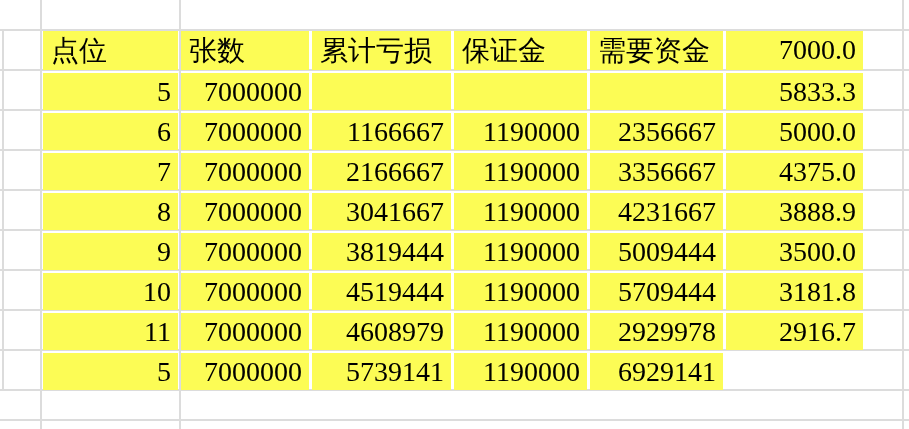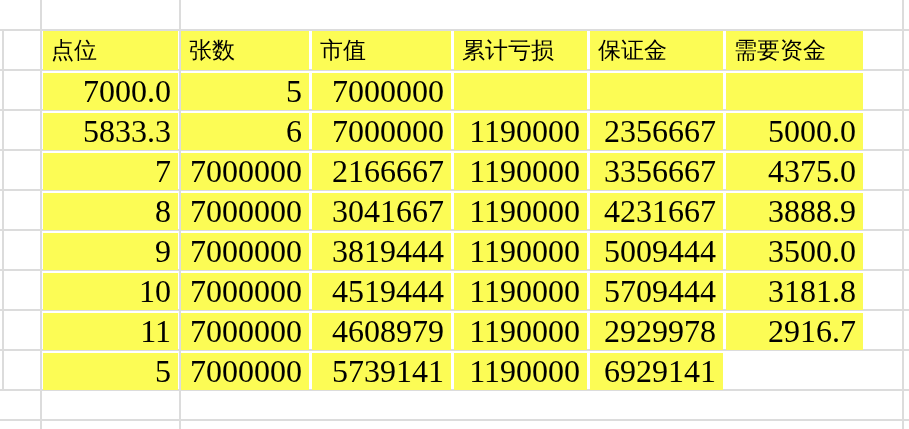--- a/index.html
+++ b/index.html
@@ -25,26 +25,26 @@
   }
   .cell{
     background:var(--cell-fill);
     color:var(--text);
     box-sizing:border-box;
     overflow:hidden;
     white-space:nowrap;
   }
   .header-cell{
     font-family:"Liberation Sans",sans-serif;
-    font-size:23px;line-height:39px;
+    font-size:28px;line-height:39px;
     text-align:left;padding-left:8px;
   }
   .data-cell{
     font-family:"Liberation Serif",serif;
-    font-size:32px;line-height:37px;
+    font-size:28px;line-height:37px;
     text-align:right;padding-right:7px;
   }
 </style>
 </head>
 <body>
 
 <div class="sheet">
 
   <div class="vline" style="left:2px;top:29px;height:361px;"></div>
   <div class="vline" style="left:40px;top:0;height:429px;"></div>
@@ -59,33 +59,33 @@
   <div class="hline" style="top:229px;"></div>
   <div class="hline" style="top:269px;"></div>
   <div class="hline" style="top:309px;"></div>
   <div class="hline" style="top:349px;"></div>
   <div class="hline" style="top:389px;"></div>
   <div class="hline" style="top:419px;"></div>
 
   <div class="table-grid">
       <div class="cell header-cell">点位</div>
       <div class="cell header-cell">张数</div>
-      <div class="cell header-cell">市值</div>
       <div class="cell header-cell">累计亏损</div>
       <div class="cell header-cell">保证金</div>
       <div class="cell header-cell">需要资金</div>
       <div class="cell data-cell">7000.0</div>
       <div class="cell data-cell">5</div>
       <div class="cell data-cell">7000000</div>
       <div class="cell data-cell"></div>
       <div class="cell data-cell"></div>
       <div class="cell data-cell"></div>
       <div class="cell data-cell">5833.3</div>
       <div class="cell data-cell">6</div>
       <div class="cell data-cell">7000000</div>
+      <div class="cell data-cell">1166667</div>
       <div class="cell data-cell">1190000</div>
       <div class="cell data-cell">2356667</div>
       <div class="cell data-cell">5000.0</div>
       <div class="cell data-cell">7</div>
       <div class="cell data-cell">7000000</div>
       <div class="cell data-cell">2166667</div>
       <div class="cell data-cell">1190000</div>
       <div class="cell data-cell">3356667</div>
       <div class="cell data-cell">4375.0</div>
       <div class="cell data-cell">8</div>

